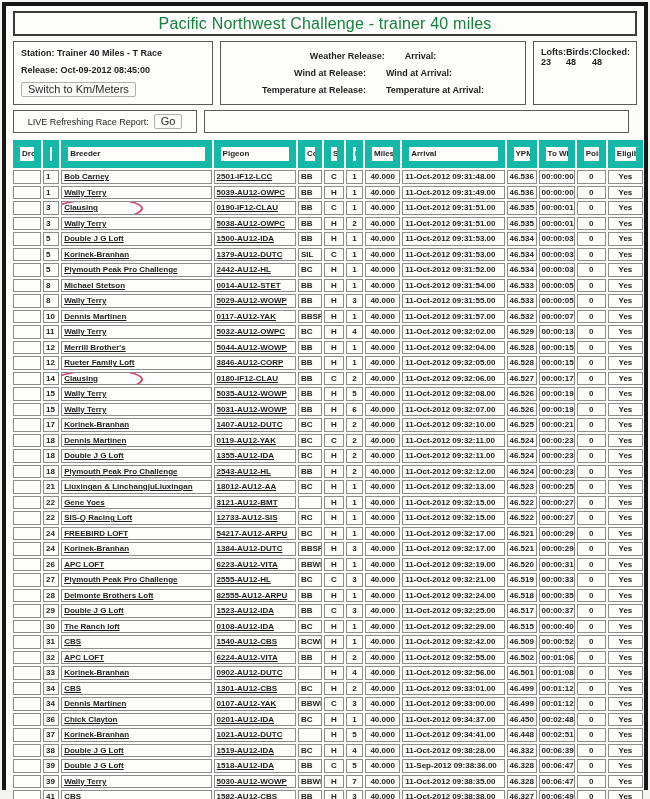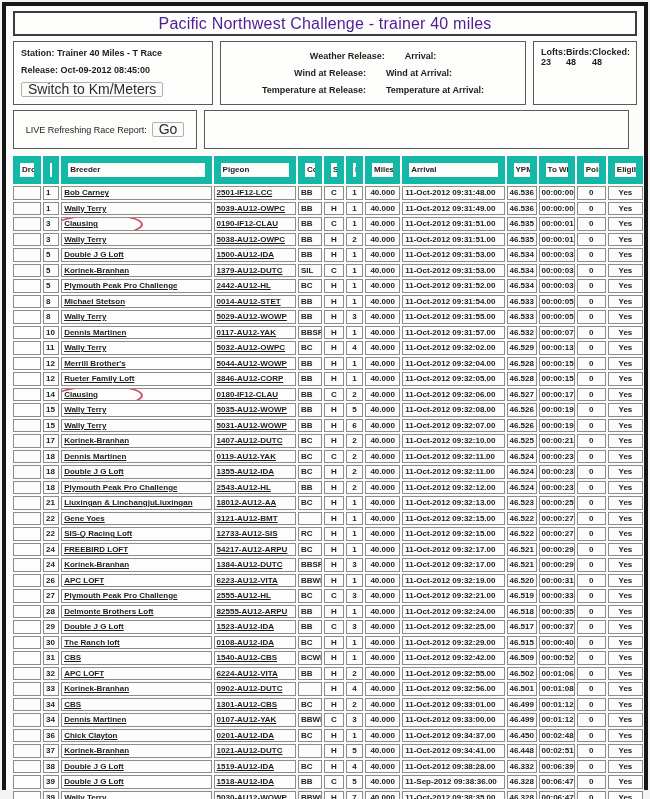--- a/index.html
+++ b/index.html
@@ -16,33 +16,33 @@
     border:4px solid #161616;border-bottom:none;
     background:#fcfcfb;
     padding:4px 5px;
   }
   .panel{border:1px solid #5a5a5a;background:#fdfdfc;box-sizing:border-box;}
   .title-box{
     margin:1px 2px 0 2px;height:25px;
     border:2px solid #3c3c3c;
     display:flex;align-items:center;justify-content:center;
   }
-  .title-box .title{font-size:16px;color:#4c1d95;letter-spacing:.2px;}
+  .title-box .title{font-size:16px;color:#15803d;letter-spacing:.2px;}
   .top-row{display:flex;gap:7px;margin:5px 2px 0 2px;height:64px;}
   .station-box{width:200px;padding:6px 7px;font-size:9px;font-weight:bold;}
   .station-box .line{margin-bottom:7px;white-space:nowrap;}
   .btn{
     display:inline-block;border:1px solid #b0b0b0;background:#fbfbfa;
-    font-family:"Liberation Sans",sans-serif;font-size:14px;color:#2b2b2b;
+    font-family:"Liberation Sans",sans-serif;font-size:11px;color:#2b2b2b;
     padding:1px 6px;line-height:11px;border-radius:2px;
   }
   .weather-box{flex:1;padding:6px 4px;display:flex;flex-direction:column;justify-content:space-around;}
   .weather-line{display:flex;justify-content:center;gap:20px;font-size:9px;font-weight:bold;white-space:nowrap;}
   .stats-box{width:104px;padding:5px 7px;font-size:9px;font-weight:bold;display:flex;flex-direction:row;justify-content:space-around;}
-  .live-row{display:flex;gap:7px;margin:5px 10px 0 2px;height:39px;}
+  .live-row{display:flex;gap:7px;margin:5px 10px 0 2px;height:23px;}
   .live-box{width:184px;display:flex;align-items:center;justify-content:center;gap:5px;font-size:9px;}
   .live-spacer{flex:1;}
   table.results{
     margin:5px 0 0 0;width:634px;table-layout:fixed;
     border-collapse:separate;border-spacing:2px;
   }
   table.results th{
     border:7px solid #14b8a6;background:#fdfdfc;
     font-size:8px;font-weight:bold;text-align:left;
     padding:2px 2px;line-height:10px;white-space:nowrap;overflow:hidden;

